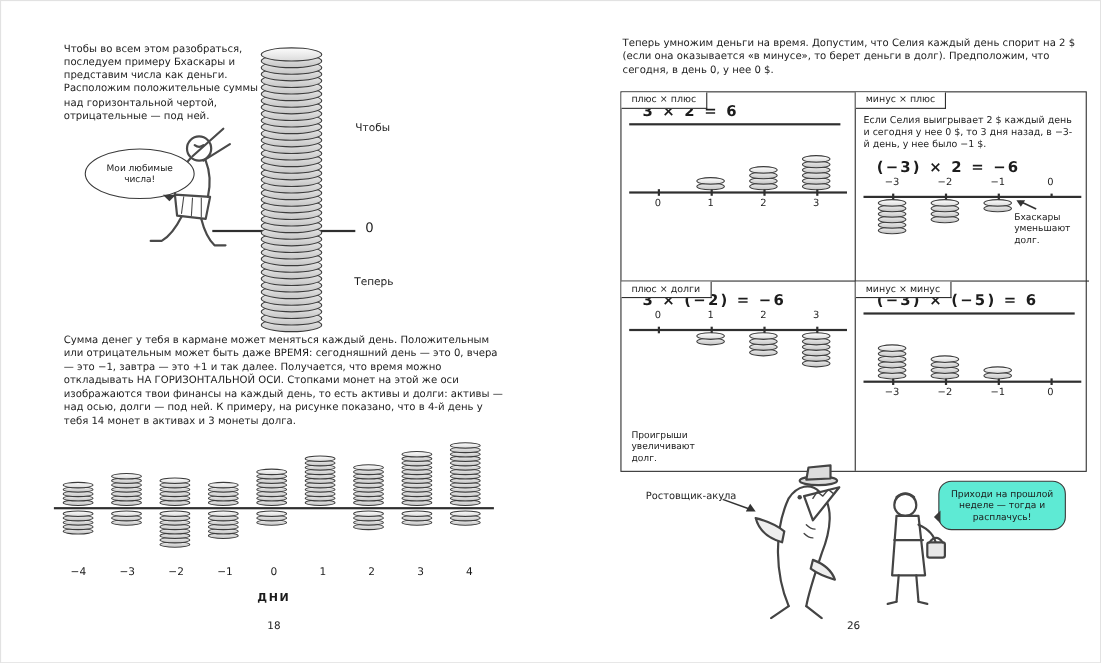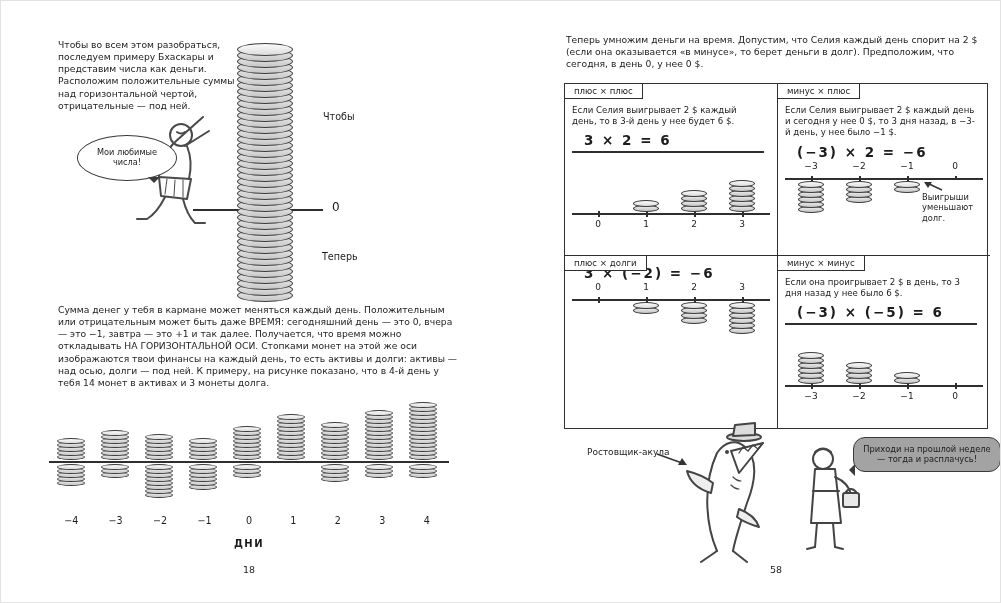--- a/index.html
+++ b/index.html
@@ -51,22 +51,22 @@
   .tick-label{position:absolute;width:24px;text-align:center;font-size:9px}
   .panel-note{position:absolute;font-size:8.3px;line-height:1.25;background:#fff;z-index:3}
   .note-right{right:6px;bottom:32px;width:62px}
   .note-left{left:9px;bottom:7px;width:78px}
   .note-arrow{display:block;margin-bottom:1px}
   
   .shark-label{position:absolute;left:586px;top:446px;font-size:9px}
   .label-arrow{position:absolute;left:655px;top:449px}
   .char-shark{position:absolute;left:646px;top:420px}
   .char-debtor{position:absolute;left:786px;top:442px}
-  .bubble-right{position:absolute;left:852px;top:436px;width:148px;border:1.5px solid #3a3a3a;border-radius:12px;
-    padding:6px 7px;font-size:8.3px;line-height:1.25;text-align:center;background:#a3a3a3;z-index:6}
+  .bubble-right{position:absolute;left:852px;top:436px;width:116px;border:1.5px solid #3a3a3a;border-radius:12px;
+    padding:6px 7px;font-size:8.3px;line-height:1.25;text-align:center;background:#5eead4;z-index:6}
   .bubble-right::after{content:"";position:absolute;left:-11px;top:26px;border:6px solid transparent;border-right-color:#3a3a3a}
 </style>
 </head>
 <body>
 
 <div class="spread">
 
   <p class="para intro-left">Чтобы во всем этом разобраться, последуем примеру Бхаскары и представим числа как деньги. Расположим положительные суммы над горизонтальной чертой, отрицательные — под ней.</p>
 
   <div class="bubble-left">
@@ -306,21 +306,20 @@
   <div class="page-num page-num-left">18</div>
 
   <p class="para intro-right">Теперь умножим деньги на время. Допустим, что Селия каждый день спорит на 2 $ (если она оказывается «в минусе», то берет деньги в долг). Предположим, что сегодня, в день 0, у нее 0 $.</p>
 
   <div class="panel-grid">
 
     <div class="panel">
       <div class="panel-chip">
         <span>плюс × плюс</span>
       </div>
-      <p class="panel-text">Если Селия выигрывает 2 $ каждый день, то в 3-й день у нее будет 6 $.</p>
       <div class="equation">3 × 2 = 6</div>
       <div class="eq-rule"></div>
       <div class="mini-chart" style="height: 78px;">
           <div class="mini-axis" style="top: 58px;"></div>
           <div class="mini-tick" style="left: 26px; top: 56px;"></div>
           <div class="tick-label" style="left: 14px; top: 64px;">0</div>
           <div class="mini-tick" style="left: 74px; top: 56px;"></div>
           <div class="tick-label" style="left: 62px; top: 64px;">1</div>
           <div class="coin-stack" style="position: absolute; left: 61px; top: 45px;">
             <div class="coin coin-top" style="width: 26px; height: 7px; z-index: 2;"></div>
@@ -380,21 +379,21 @@
             <div class="coin" style="width: 26px; height: 7px; z-index: 1; margin-top: -2px;"></div>
           </div>
           <div class="mini-tick" style="left: 170px; top: 14px;"></div>
           <div class="tick-label" style="left: 158px; top: -1px;">0</div>
         </div>
       <div class="panel-note note-right">
         <svg class="note-arrow" width="22" height="11" viewBox="0 0 22 11">
           <line x1="20" y1="10" x2="5" y2="3" stroke="#333" stroke-width="1.4"></line>
           <polygon points="2,2 10,2 6,8" fill="#333"></polygon>
         </svg>
-        <span>Выигрыши уменьшают долг.</span>
+        <span>Бхаскары уменьшают долг.</span>
       </div>
     </div>
 
     <div class="panel">
       <div class="panel-chip">
         <span>плюс × долги</span>
       </div>
       <div class="equation">3 × (−2) = −6</div>
       <div class="mini-chart" style="height: 78px;">
           <div class="mini-axis" style="top: 16px;"></div>
@@ -418,27 +417,29 @@
           <div class="tick-label" style="left: 158px; top: -1px;">3</div>
           <div class="coin-stack" style="position: absolute; left: 157px; top: 19px;">
             <div class="coin coin-top" style="width: 26px; height: 7px; z-index: 6;"></div>
             <div class="coin" style="width: 26px; height: 7px; z-index: 5; margin-top: -2px;"></div>
             <div class="coin" style="width: 26px; height: 7px; z-index: 4; margin-top: -2px;"></div>
             <div class="coin" style="width: 26px; height: 7px; z-index: 3; margin-top: -2px;"></div>
             <div class="coin" style="width: 26px; height: 7px; z-index: 2; margin-top: -2px;"></div>
             <div class="coin" style="width: 26px; height: 7px; z-index: 1; margin-top: -2px;"></div>
           </div>
         </div>
+      <div class="panel-note note-left">
+        <span>Проигрыши увеличивают долг.</span>
+      </div>
     </div>
 
     <div class="panel">
       <div class="panel-chip">
         <span>минус × минус</span>
       </div>
-      <p class="panel-text">Если она проигрывает 2 $ в день, то 3 дня назад у нее было 6 $.</p>
       <div class="equation">(−3) × (−5) = 6</div>
       <div class="eq-rule"></div>
       <div class="mini-chart" style="height: 78px;">
           <div class="mini-axis" style="top: 58px;"></div>
           <div class="mini-tick" style="left: 26px; top: 56px;"></div>
           <div class="tick-label" style="left: 14px; top: 64px;">−3</div>
           <div class="coin-stack" style="position: absolute; left: 13px; top: 25px;">
             <div class="coin coin-top" style="width: 26px; height: 7px; z-index: 6;"></div>
             <div class="coin" style="width: 26px; height: 7px; z-index: 5; margin-top: -2px;"></div>
             <div class="coin" style="width: 26px; height: 7px; z-index: 4; margin-top: -2px;"></div>
@@ -499,15 +500,15 @@
       <path d="M58,50 q6,-8 12,0"></path>
       <path d="M30,80 L28,104 M46,80 L48,104"></path>
       <path d="M28,104 L20,106 M48,104 L56,106"></path>
     </g>
   </svg>
 
   <div class="bubble-right">
     <span>Приходи на прошлой неделе — тогда и расплачусь!</span>
   </div>
 
-  <div class="page-num page-num-right">58</div>
+  <div class="page-num page-num-right">26</div>
 
 </div>
 
 </body></html>

